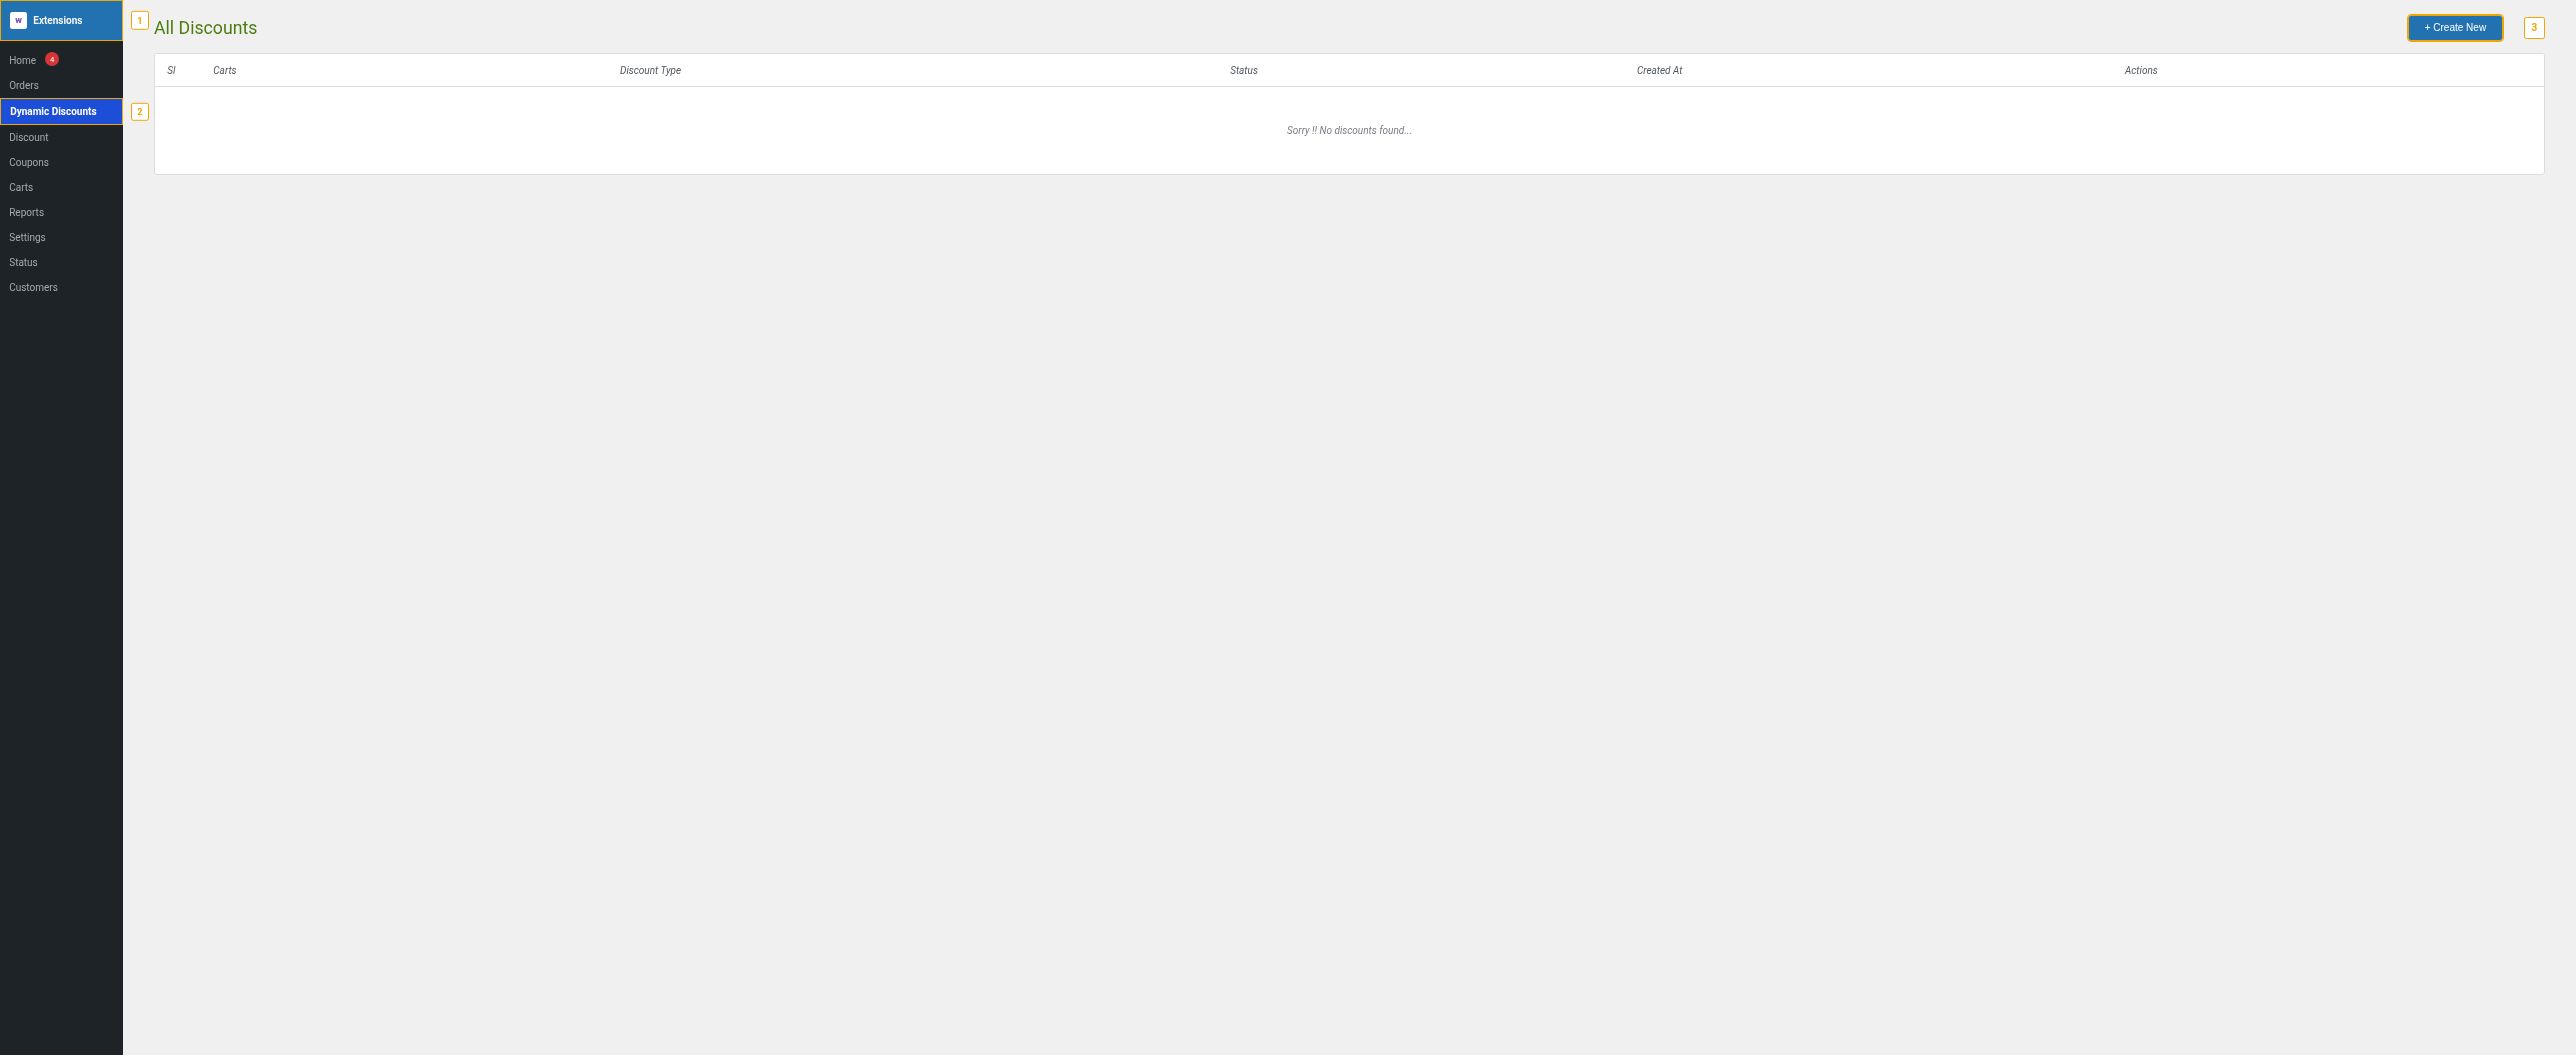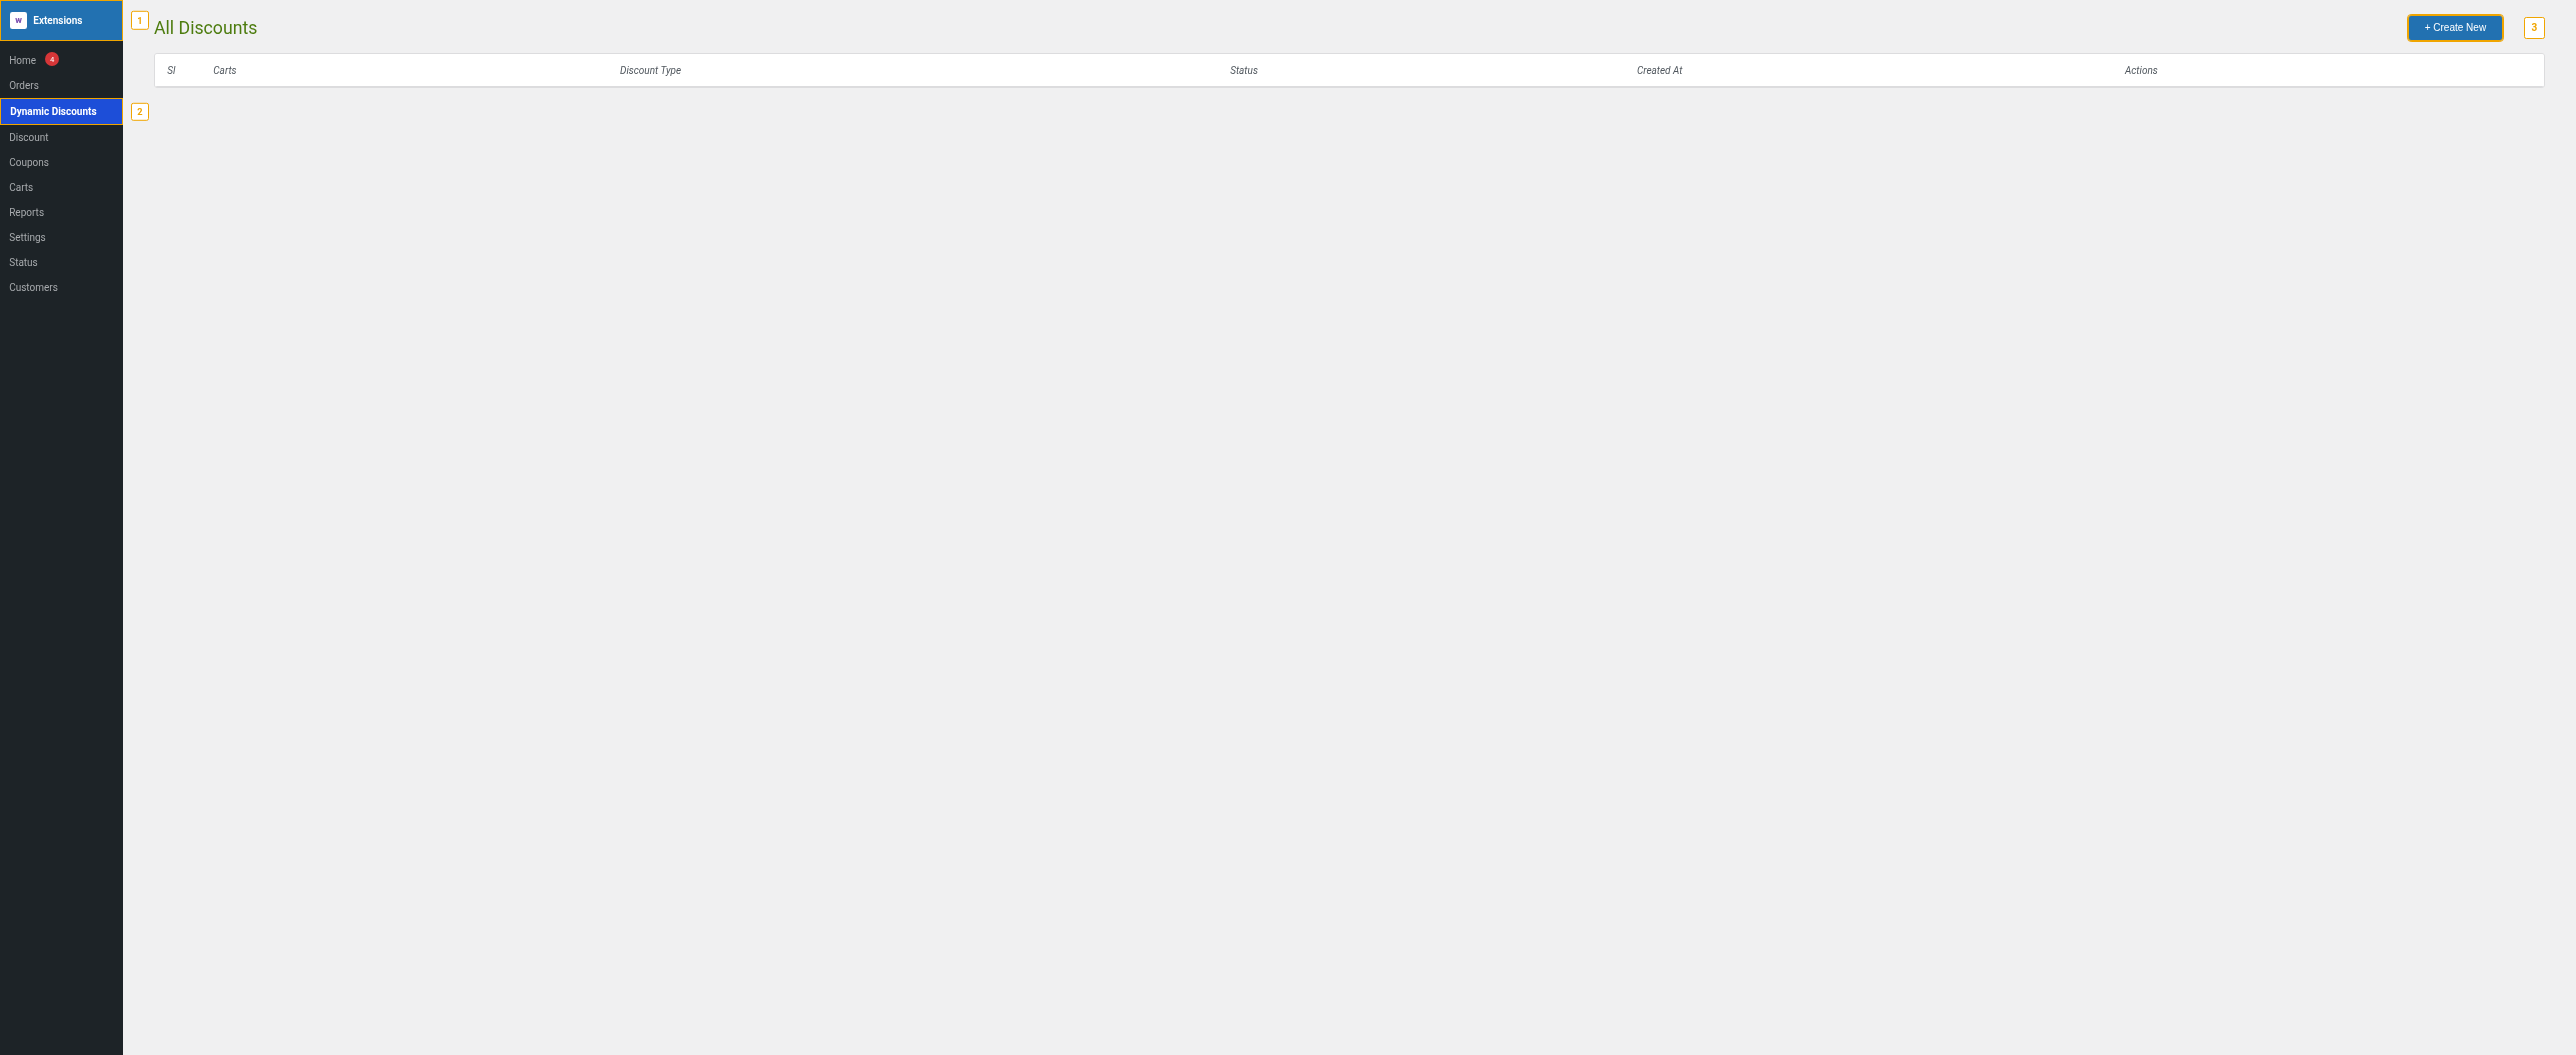--- a/index.html
+++ b/index.html
@@ -308,15 +308,16 @@
 
   <div class="table-container">
     <div class="table-header">
       <div class="table-header-cell">Sl</div>
       <div class="table-header-cell">Carts</div>
       <div class="table-header-cell">Discount Type</div>
       <div class="table-header-cell">Status</div>
       <div class="table-header-cell">Created At</div>
       <div class="table-header-cell">Actions</div>
     </div>
+    <div class="table-empty">Sorry !! No discounts found...</div>
   </div>
 </div>
 
 
 </body></html>

